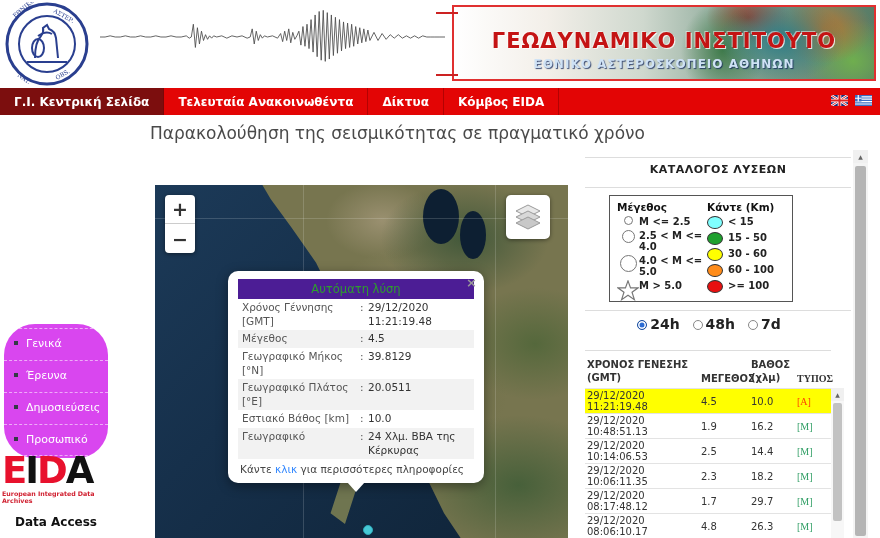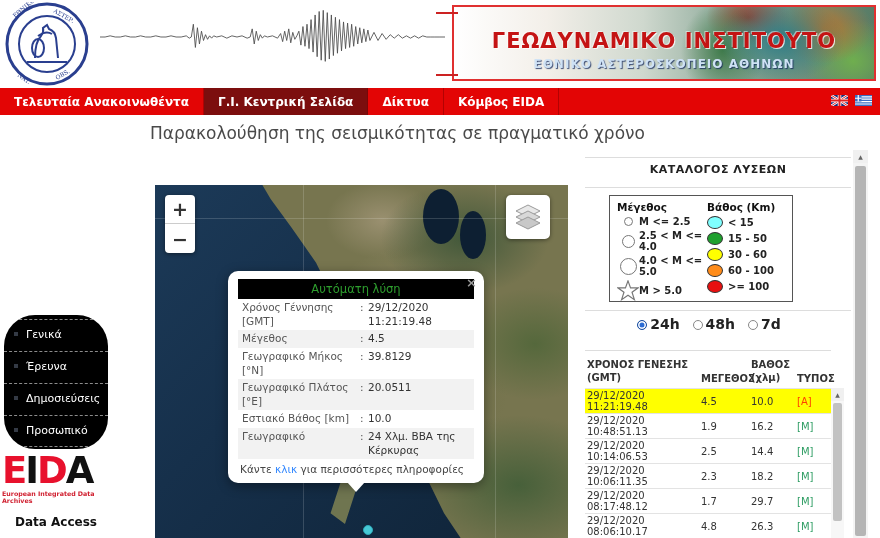--- a/index.html
+++ b/index.html
@@ -30,21 +30,21 @@
   .nav { position:absolute; left:0; top:88px; width:880px; height:27px; background:#e30505; display:flex; align-items:stretch; }
   .nav-item { display:flex; align-items:center; padding:0 14px; color:#fff; font-size:12px; font-weight:bold;
       border-right:1px solid rgba(120,0,0,.45); cursor:pointer; white-space:nowrap; }
   .nav-item.active { background:#7c0e0e; }
   .nav-flags { position:absolute; right:8px; top:7px; display:flex; gap:7px; }
   .flag { width:17px; height:11px; display:block; }
 
   
   .side-box { position:absolute; left:4px; width:104px; border-radius:8px; padding:4px 0 2px 0; }
   .side-box.b1 { top:128px; background:#4878a8; }
-  .side-box.b2 { top:315px; background:#000000;border-radius:31px; }
+  .side-box.b2 { top:324px; background:#d946ef;border-radius:31px; }
   .side-item { position:relative; padding:8px 6px 8px 22px; color:#fff; font-size:11px; cursor:pointer;
       border-top:1px dashed rgba(255,255,255,.55); line-height:1.35; }
   .side-box .side-item:last-child { border-bottom:1px dashed rgba(255,255,255,.55); }
   .sq-bullet { position:absolute; left:10px; top:12px; width:4px; height:4px; background:#343a45; display:block; }
   .eida { position:absolute; left:2px; top:452px; width:108px; text-align:left; }
   .eida-letters { font-size:37px; font-weight:bold; letter-spacing:-2px; line-height:1; font-family:"DejaVu Sans","Liberation Sans",sans-serif; }
   .eida-sub { font-size:6.3px; font-weight:bold; color:#d01f2f; margin-top:1px; letter-spacing:0px; }
   .data-access { position:absolute; left:4px; top:515px; width:104px; text-align:center; font-size:12px; font-weight:bold; color:#111; }
 
   
@@ -84,54 +84,54 @@
   .eq-big   { left:186px; top:240px; width:23px; height:23px; box-shadow:0 1px 3px rgba(0,0,0,.4); }
   .eq-s1    { left:157px; top:255px; width:9px; height:9px; }
   .eq-s2    { left:208px; top:340px; width:10px; height:10px; }
 
   
   .popup { position:absolute; left:73px; top:86px; width:256px; background:#fff; border-radius:10px;
       box-shadow:0 3px 12px rgba(0,0,0,.4); padding:8px 10px 6px 10px; font-size:10.5px; color:#444; }
   .popup:after { content:""; position:absolute; left:50%; bottom:-9px; margin-left:-9px; width:0; height:0;
       border-left:9px solid transparent; border-right:9px solid transparent; border-top:10px solid #fff; }
   .popup-close { position:absolute; right:7px; top:4px; font-size:13px; color:#999; cursor:pointer; font-weight:bold; }
-  .popup-title { text-align:center; color:#2e9e2e; font-size:11.5px; padding:3px 0; background:#000000; }
+  .popup-title { text-align:center; color:#2e9e2e; font-size:11.5px; padding:3px 0; background:#4c1d95; }
   .prow { display:flex; padding:2px 4px; line-height:1.3; }
   .prow.alt { background:#f2f2f2; }
   .prow .pl { width:118px; flex:none; color:#555; }
   .prow .pc { width:8px; flex:none; color:#555; }
   .prow .pv { flex:1; color:#333; }
   .popup-foot { padding:4px 2px 2px 2px; color:#444; font-size:10.5px; }
   .popup-foot a { color:#38f; text-decoration:none; cursor:pointer; }
 
   
   .panel { position:absolute; left:585px; top:150px; width:266px; height:388px; }
   .p-hr { position:absolute; left:0; width:266px; height:1px; background:#ddd; }
   .p-title { position:absolute; left:0; top:13px; width:266px; text-align:center; font-size:11px; font-weight:bold; color:#222; letter-spacing:.5px; }
   .legend { position:absolute; left:24px; top:45px; width:184px; height:107px; border:1px solid #555; background:#fff; padding:5px 7px; display:flex; }
   .leg-col { flex:1; }
   .leg-title { font-size:10.5px; font-weight:bold; color:#111; margin-bottom:3px; }
-  .leg-row { display:flex; align-items:center; margin-bottom:3px; font-size:10px; font-weight:bold; color:#222; }
+  .leg-row { display:flex; align-items:flex-start; margin-bottom:3px; font-size:10px; font-weight:bold; color:#222; }
   .leg-sym { flex:none; display:flex; align-items:center; justify-content:center; width:22px; }
   .circ { border:1px solid #777; border-radius:50%; background:#fff; }
   .c1 { width:9px; height:9px; } .c2 { width:13px; height:13px; } .c3 { width:17px; height:17px; }
   .depth-dot { width:16px; height:13px; border:1px solid #333; border-radius:50%; flex:none; margin-right:5px; }
 
   .filters { position:absolute; left:0; top:166px; width:240px; text-align:center; font-size:14px; font-weight:bold; color:#222; }
   .radio { display:inline-block; width:10px; height:10px; border:1px solid #888; border-radius:50%; background:#fff; vertical-align:-1px; margin:0 3px 0 8px; }
   .radio.sel { background:#2b6cd4; border-color:#1c4f9e; box-shadow:inset 0 0 0 1.5px #fff; }
 
   .eq-table { position:absolute; left:0; top:205px; width:246px; font-size:10px; color:#333; }
   .eq-thead { display:flex; font-weight:bold; color:#333; padding-bottom:4px; align-items:flex-end; height:33px; }
   .eq-row { display:flex; align-items:center; height:25px; border-top:1px solid #e3e3e3; }
   .eq-row.hl { background:#ffff00; }
   .col-time { width:116px; flex:none; padding-left:2px; }
   .col-mag { width:50px; flex:none; }
   .col-dep { width:46px; flex:none; }
-  .col-typ { width:34px; flex:none; }
+  .col-typ { width:34px; flex:none;font-family:Liberation Serif, serif; }
   .eq-thead .col-time, .eq-thead .col-dep { line-height:1.25; }
 
   
   .sb { position:absolute; background:#f4f4f4; }
   .sb-outer { left:853px; top:150px; width:15px; height:388px; }
   .sb-inner { left:831px; top:388px; width:13px; height:150px; background:#f7f7f7; }
   .sb-arrow { width:100%; height:13px; display:flex; align-items:center; justify-content:center; font-size:6px; color:#666; background:#f0f0f0; }
   .sb-thumb { position:absolute; left:2px; right:2px; background:#b5b5b5; border-radius:2px; }
   .sb-outer .sb-thumb { top:16px; bottom:2px; }
   .sb-inner .sb-thumb { top:15px; height:118px; background:#c2c2c2; }
@@ -173,22 +173,22 @@
 
     <div class="title-box">
       <div class="t1">ΓΕΩΔΥΝΑΜΙΚΟ ΙΝΣΤΙΤΟΥΤΟ</div>
       <div class="t2">ΕΘΝΙΚΟ ΑΣΤΕΡΟΣΚΟΠΕΙΟ ΑΘΗΝΩΝ</div>
     </div>
     <div class="banner-line" style="left:436px; top:12px; width:22px;"></div>
     <div class="banner-line" style="left:436px; top:74px; width:22px;"></div>
   </div>
 
   <div class="nav">
+    <div class="nav-item active">Γ.Ι. Κεντρική Σελίδα</div>
     <div class="nav-item">Τελευταία Ανακοινωθέντα</div>
-    <div class="nav-item active">Γ.Ι. Κεντρική Σελίδα</div>
     <div class="nav-item">Δίκτυα</div>
     <div class="nav-item">Κόμβος EIDA</div>
     <div class="nav-flags">
       <svg class="flag" viewBox="0 0 34 22">
         <rect width="34" height="22" fill="#1a2f7a"></rect>
         <path d="M0 0 L34 22 M34 0 L0 22" stroke="#fff" stroke-width="5"></path>
         <path d="M0 0 L34 22 M34 0 L0 22" stroke="#d22" stroke-width="2"></path>
         <path d="M17 0 V22 M0 11 H34" stroke="#fff" stroke-width="7"></path>
         <path d="M17 0 V22 M0 11 H34" stroke="#d22" stroke-width="4"></path>
       </svg>
@@ -312,21 +312,21 @@
         <div class="leg-row">
           <span class="leg-sym">
               <svg width="22" height="21" viewBox="0 0 24 23">
                 <path d="M12 1 L14.8 8.6 23 8.6 16.4 13.4 19 21.5 12 16.6 5 21.5 7.6 13.4 1 8.6 9.2 8.6 Z" fill="none" stroke="#777" stroke-width="1.3"></path>
               </svg>
             </span>
           <span>M &gt; 5.0</span>
         </div>
       </div>
       <div class="leg-col" style="flex:0 0 78px;">
-        <div class="leg-title">Βάθος (Km)</div>
+        <div class="leg-title">Κάντε (Km)</div>
         <div class="leg-row">
             <span class="depth-dot" style="background: rgb(128, 255, 255);"></span>
             <span>&lt; 15</span>
           </div>
         <div class="leg-row">
             <span class="depth-dot" style="background: rgb(31, 160, 46);"></span>
             <span>15 - 50</span>
           </div>
         <div class="leg-row">
             <span class="depth-dot" style="background: rgb(255, 255, 0);"></span>

